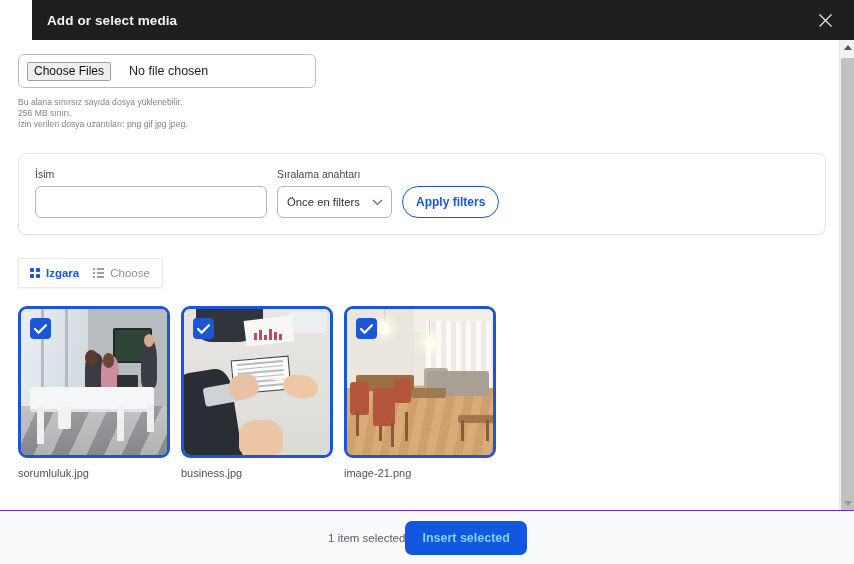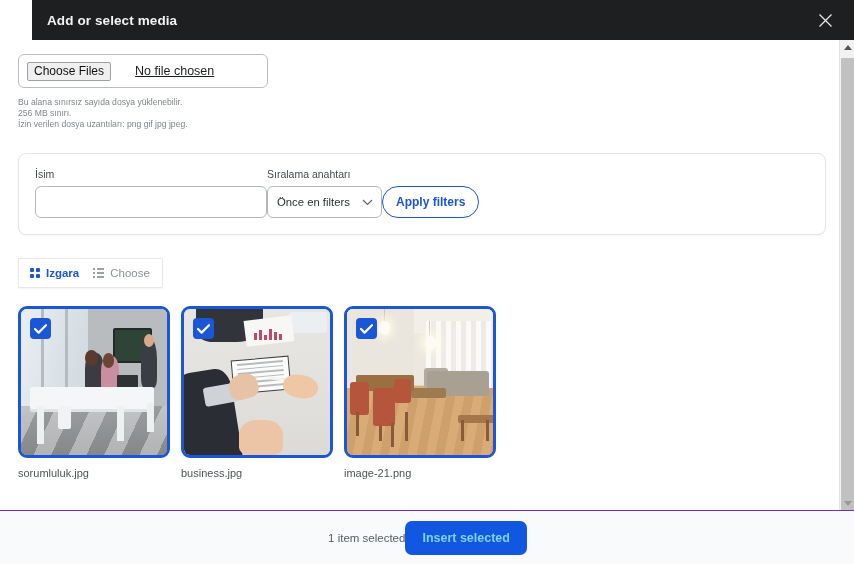--- a/index.html
+++ b/index.html
@@ -52,21 +52,21 @@
     background: #ffffff;
     overflow: hidden;
   }
   .body-inner {
     padding: 14px 18px 0 18px;
     width: 838px;
   }
 
   
   .file-field {
-    width: 250px;
+    width: 298px;
     height: 34px;
     border: 1px solid #b9bdc2;
     border-radius: 6px;
     display: flex;
     align-items: center;
     padding: 0 8px;
     background: #fff;
     font-size: 12.5px;
     color: #2b2f33;
   }
@@ -74,24 +74,23 @@
     border: 1px solid #9aa0a6;
     background: #efefef;
     border-radius: 2px;
     font-size: 12px;
     padding: 1px 6px;
     color: #111;
     cursor: pointer;
     line-height: 15px;
   }
   .no-file {
-    margin-left: 24px;
+    margin-left: 18px;
     font-size: 12.5px;
     color: #1b1e21;
-    text-decoration: underline;
   }
   .help-lines {
     margin-top: 9px;
     color: #7d858c;
     font-size: 8.6px;
     line-height: 10.8px;
   }
   .help-lines div { white-space: nowrap; }
 
   
@@ -100,20 +99,21 @@
     border: 1px solid #e2e5e9;
     border-radius: 8px;
     background: #ffffff;
     padding: 14px 16px 16px 16px;
     box-shadow: 0 1px 2px rgba(16,24,40,.04);
     width: 808px;
   }
   .filter-row {
     display: flex;
     align-items: flex-end;
+    gap: 10px;
   }
   .field-group { display: flex; flex-direction: column; }
   .field-label {
     font-size: 10.5px;
     color: #44494e;
     margin-bottom: 6px;
     line-height: 12px;
   }
   .text-input {
     width: 232px;

